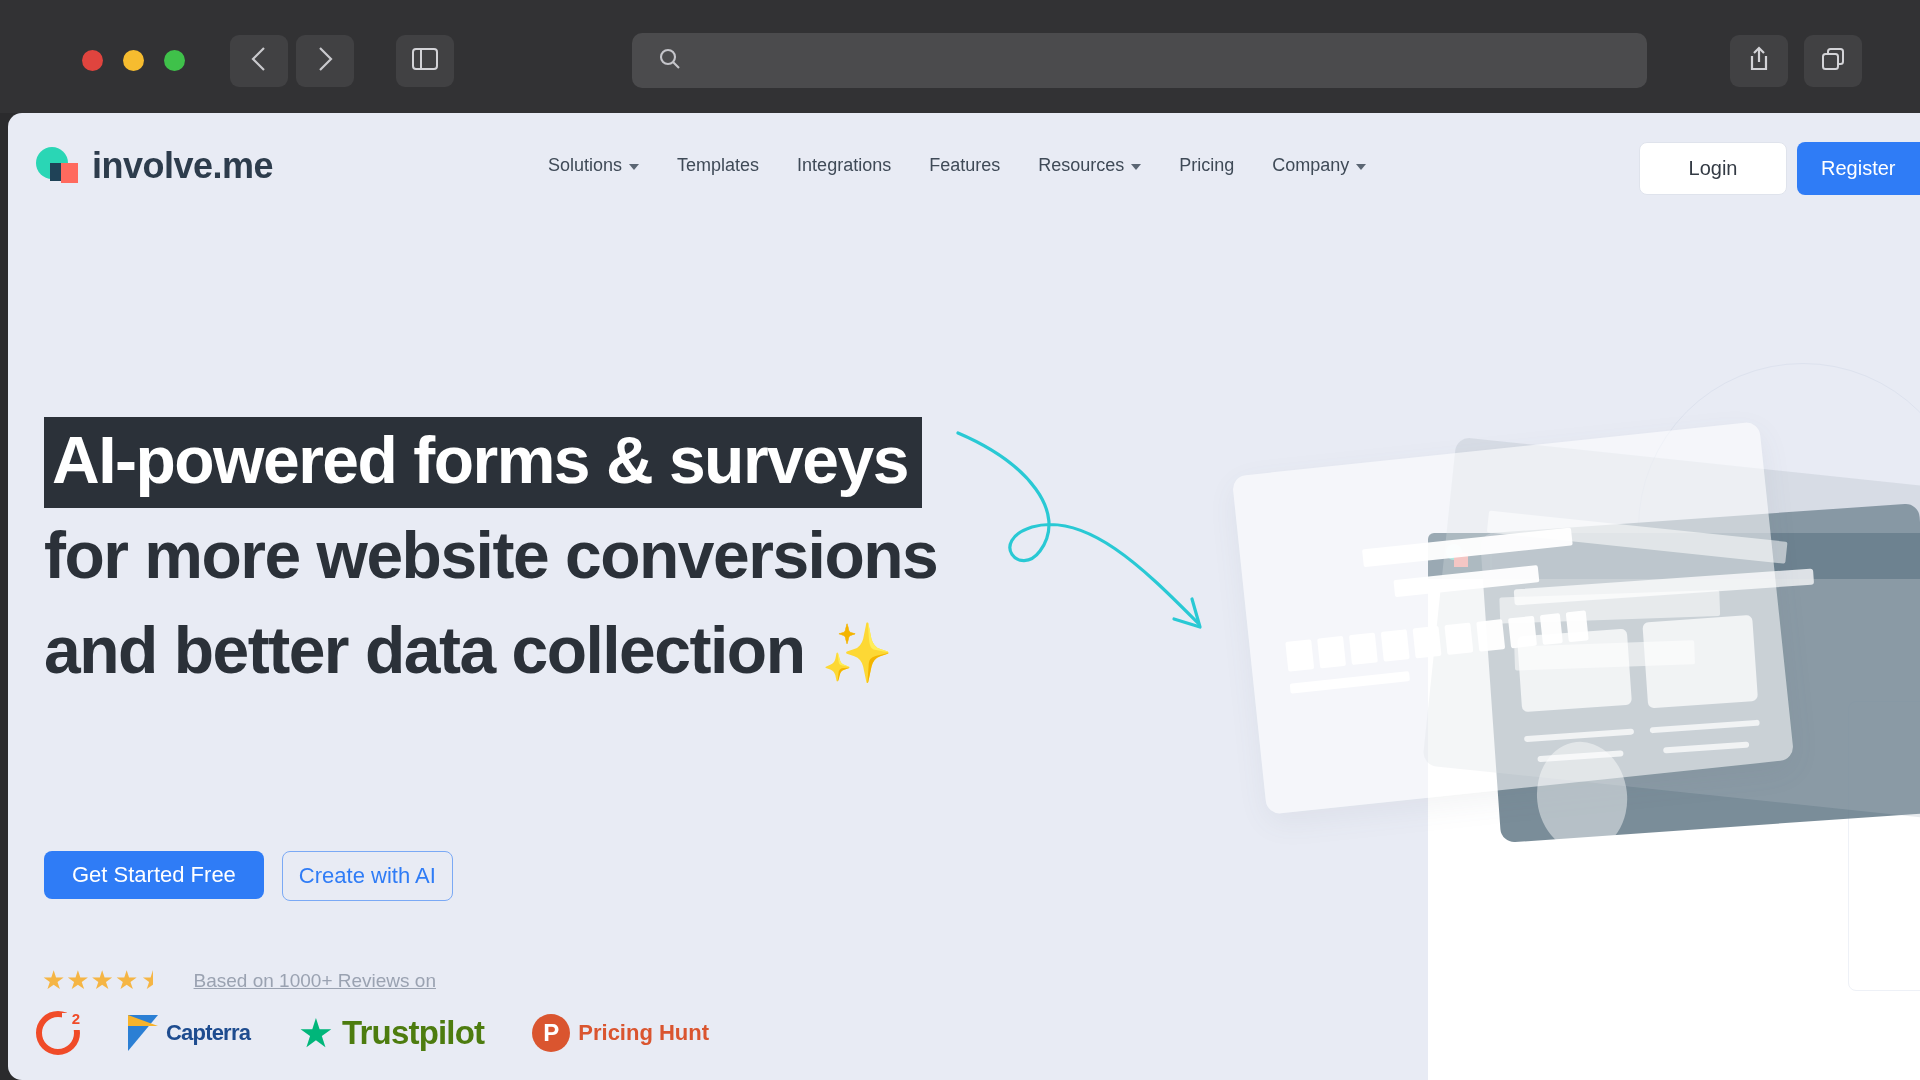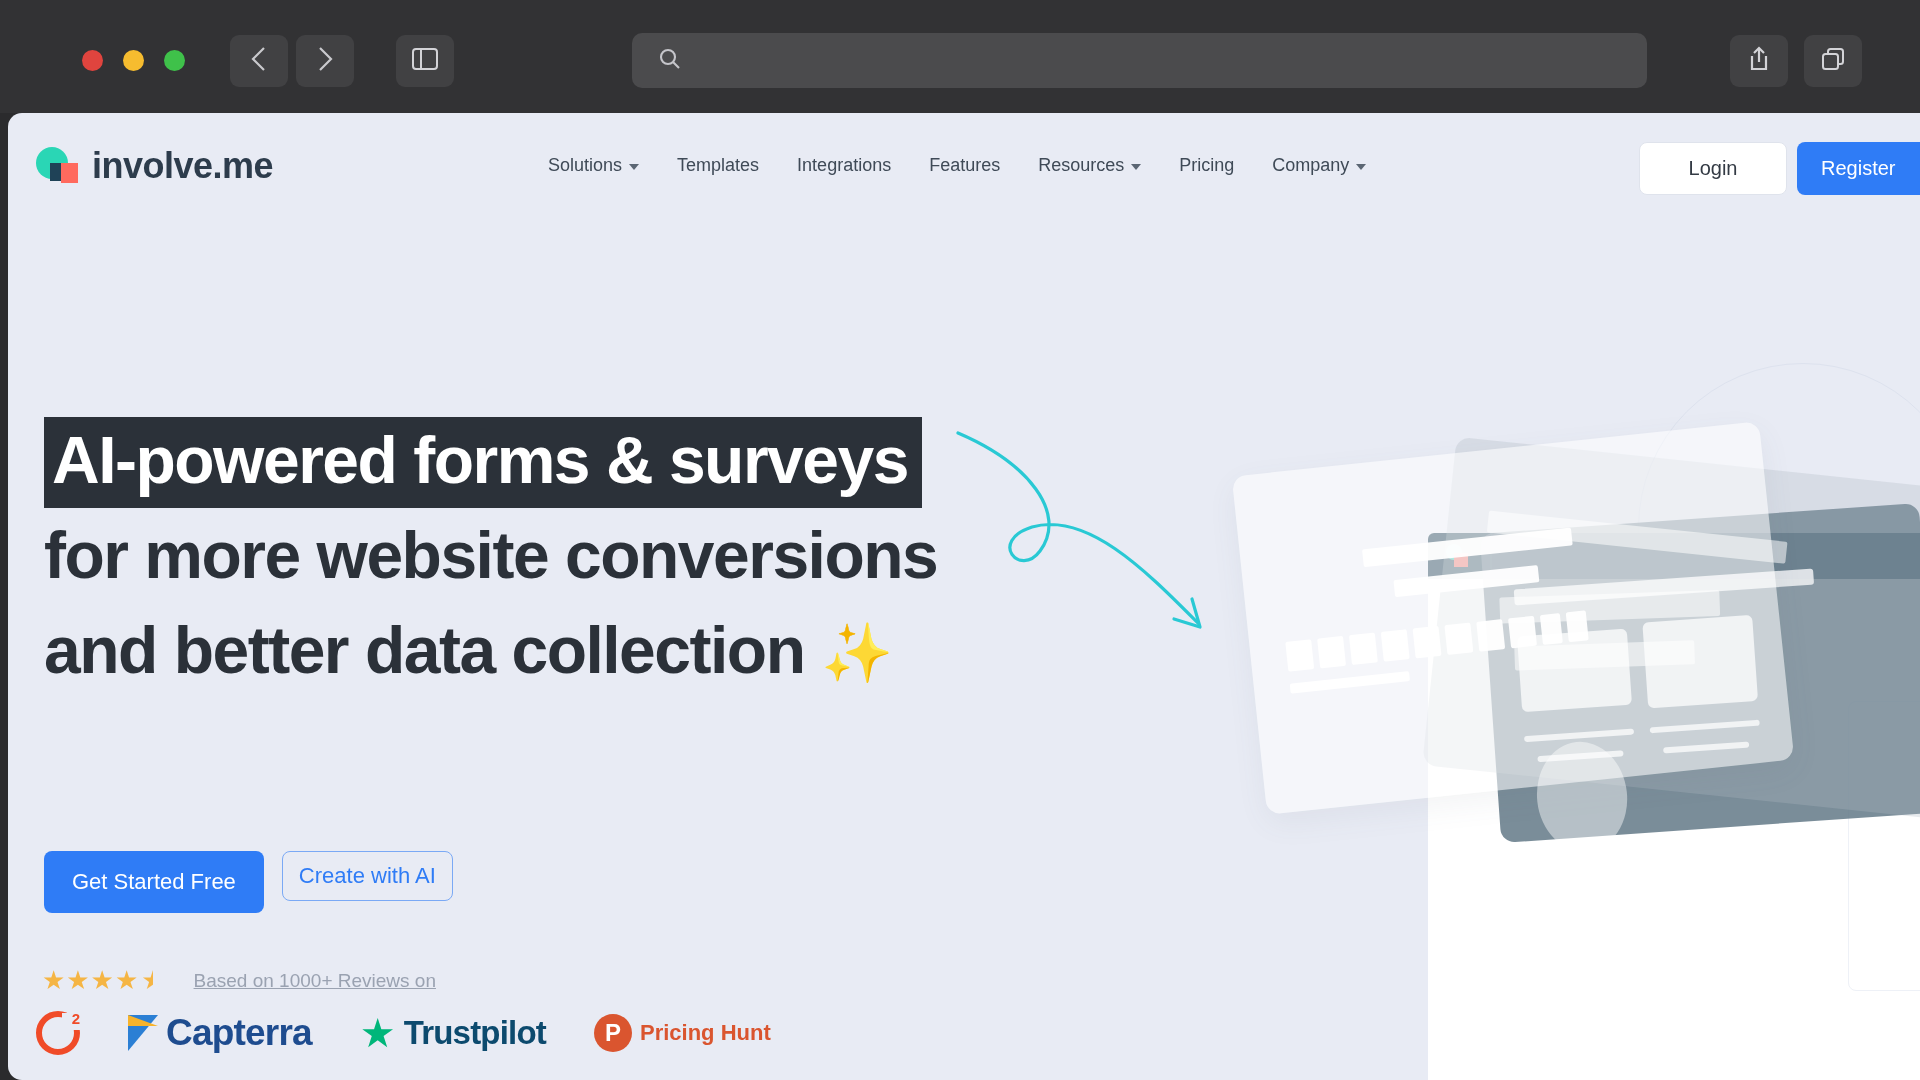--- a/index.html
+++ b/index.html
@@ -111,21 +111,21 @@
   }
   .hl-line{ display:block; }
   #headline-highlight{
     background:#2b3139; color:#ffffff;
     padding:4px 14px 9px 8px; display:inline-block; line-height:78px;
   }
   #sparkle{ color:#fbc04a; font-size:58px; }
 
   #cta-row{ position:absolute; left:36px; top:738px; display:flex; gap:18px; }
   #get-started-button{
-    height:62px; padding:0 28px; background:#2f7cf6; border-radius:8px;
+    height:48px; padding:0 28px; background:#2f7cf6; border-radius:8px;
     display:flex; align-items:center; justify-content:center;
     font-size:22px; color:#fff; cursor:pointer;
   }
   #create-with-ai-button{
     height:50px; padding:0 16px; background:transparent;
     border:1px solid #7aa9f5; border-radius:8px;
     display:flex; align-items:center; justify-content:center;
     font-size:22px; color:#2f7cf6; cursor:pointer;
   }
 
@@ -163,24 +163,24 @@
   #capterra-mark{
     width:0;height:0;
     border-left:30px solid #2b7fd4;
     border-bottom:36px solid transparent;
     position:relative;
   }
   #capterra-top{
     position:absolute; left:-30px; top:-0px; width:0;height:0;
     border-left:30px solid #f7b32b; border-top:11px solid transparent;
   }
-  #capterra-text{ font-size:37px; font-weight:bold; color:#1e4c8f; letter-spacing:-0.8px; }
+  #capterra-text{ font-size:22px; font-weight:bold; color:#1e4c8f; letter-spacing:-0.8px; }
   
   #trustpilot-star{ font-size:40px; color:#00b67a; line-height:1; }
-  #trustpilot-text{ font-size:33px; font-weight:bold; color:#0c4a6e; letter-spacing:-0.8px; }
+  #trustpilot-text{ font-size:33px; font-weight:bold; color:#4d7c0f; letter-spacing:-0.8px; }
   
   #ph-circle{
     width:38px; height:38px; border-radius:50%; background:#da552f;
     display:flex; align-items:center; justify-content:center;
     color:#fff; font-size:24px; font-weight:bold;
   }
   #ph-text{ font-size:22px; font-weight:bold; color:#da552f; }
 
   
   #hero-illustration{

